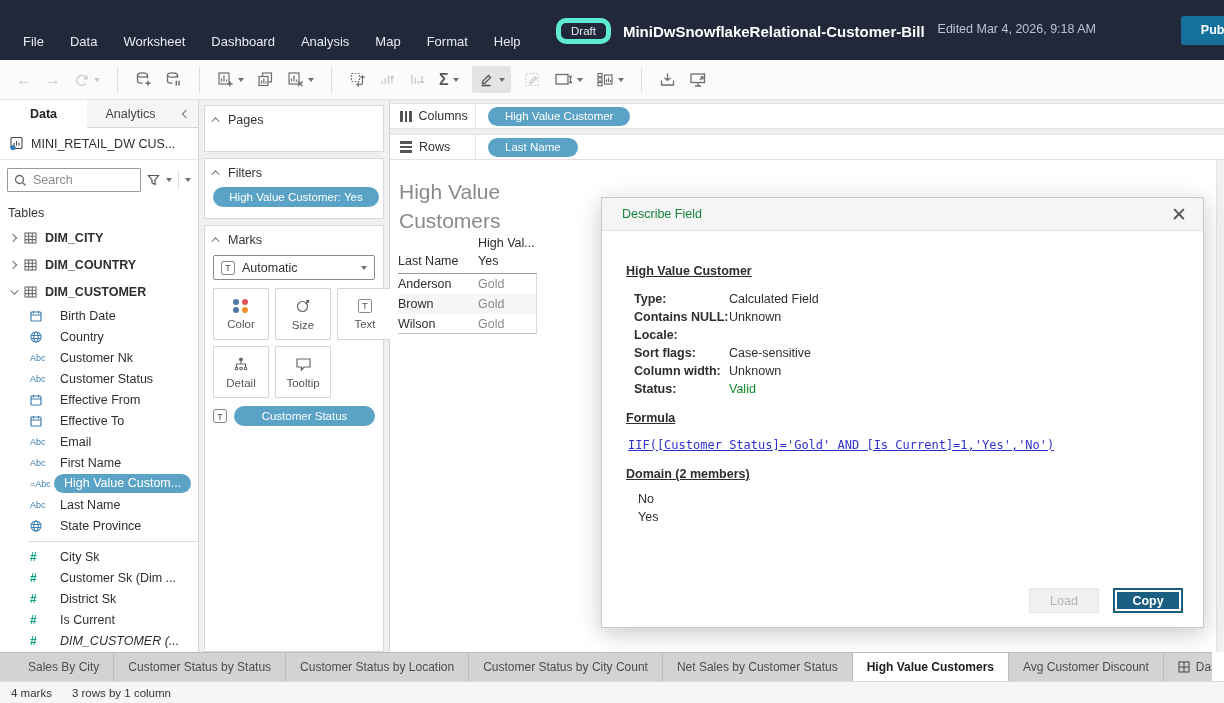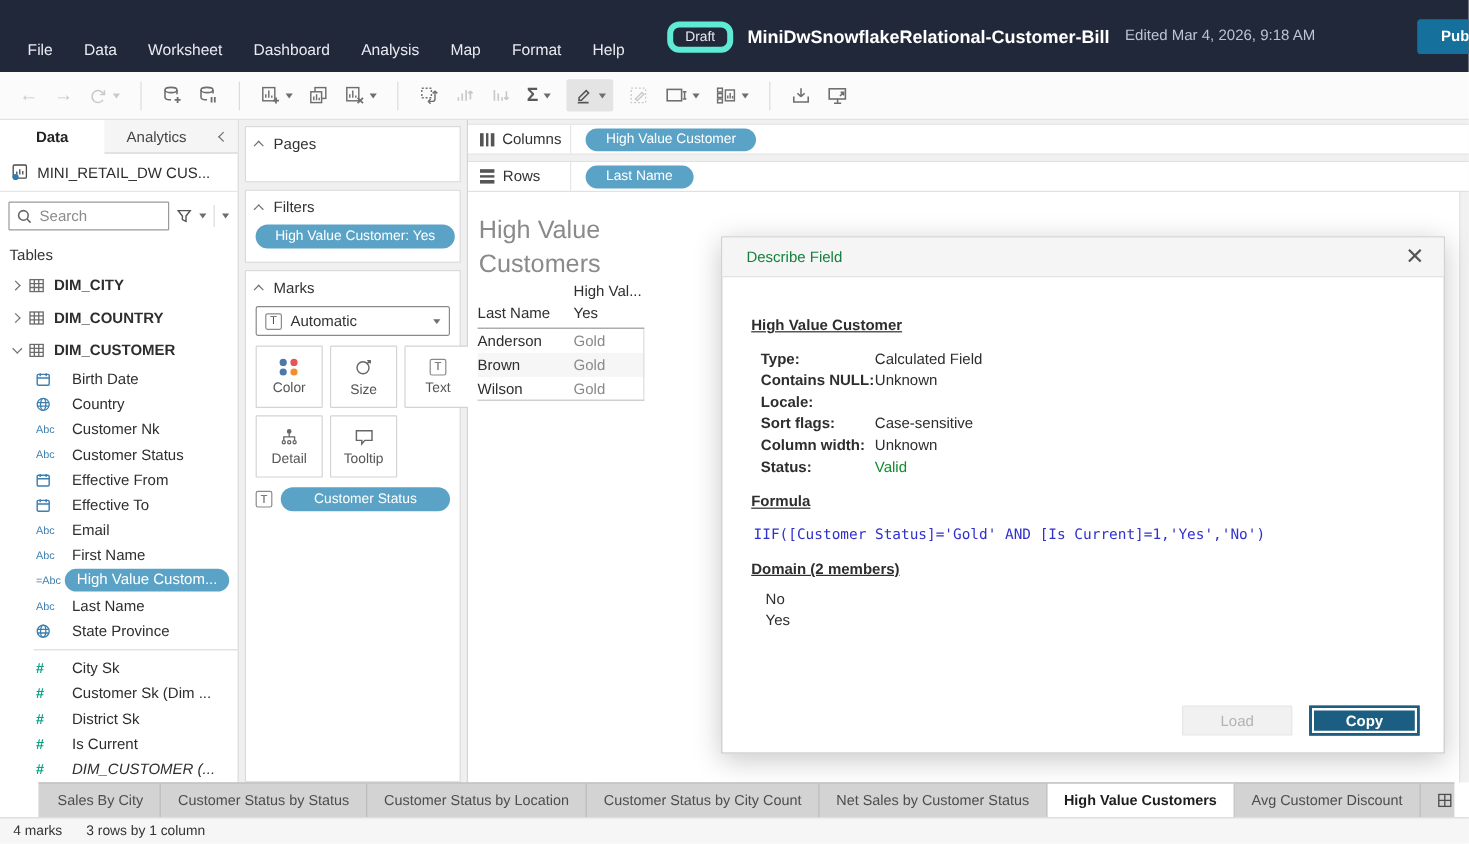--- a/index.html
+++ b/index.html
@@ -114,32 +114,32 @@
   .dlg-title { flex:1; font-size:12.5px; color:#15803d; }
   .dlg-close { font-size:19px; color:#555; font-weight:normal; line-height:19px; cursor:default; }
   .dlg-body { position:relative; padding:33px 24px 0; height:397px; }
   .u { text-decoration:underline; font-weight:bold; font-size:12.5px; color:#2e2e2e; }
   .props { margin:12px 0 0 8px; }
   .prow { display:flex; height:18px; align-items:center; font-size:12.5px; }
   .prow .pl { width:95px; font-weight:bold; color:#2e2e2e; }
   .prow .pv { color:#2e2e2e; }
   .prow .pv.green { color:#108c2d; }
   .formula-head { display:block; margin-top:13px; }
-  .formula { margin:13px 0 0 2px; font-family:"DejaVu Sans Mono", monospace; font-size:12px; color:#3030cc; }
+  .formula { margin:13px 0 0 2px; font-family:"DejaVu Sans Mono", monospace; font-size:12px; color:#3030cc;text-decoration:underline; }
   .domain-head { display:block; margin-top:15px; }
   .members { margin:11px 0 0 12px; }
   .members div { height:18px; font-size:12.5px; color:#2e2e2e; }
   .dlg-btns { position:absolute; right:20px; bottom:15px; display:flex; gap:14px; }
-  .btn { width:92px; height:25px; font-size:12.5px; font-family:"Liberation Sans",sans-serif; }
+  .btn { width:70px; height:25px; font-size:12.5px; font-family:"Liberation Sans",sans-serif; }
   .btn.load { background:#f1f1f1; color:#b3b3b3; border:1px solid #e6e6e6; border-radius:1px; }
   .btn.copy { background:#1b5e81; color:#fff; font-weight:bold; border:2px solid #1b5e81; box-shadow:inset 0 0 0 2px #fff; }
 
   
   .sheet-tabs { position:absolute; left:0; right:12px; bottom:22px; height:29px; background:#d3d3d3;
-    border-top:1px solid #bdbdbd; display:flex; align-items:stretch; padding-left:2px; overflow:hidden;margin-left:32px; }
+    border-top:1px solid #bdbdbd; display:flex; align-items:stretch; padding-left:14px; overflow:hidden; }
   .stab { display:flex; align-items:center; gap:6px; padding:0 14px; font-size:12px; color:#4d4d4d; border-right:1px solid #bcbcbc; white-space:nowrap; }
   .stab.active { background:#fff; color:#1d1d1d; font-weight:bold; border-right:1px solid #bcbcbc; }
 
   
   .statusbar { position:absolute; left:0; right:0; bottom:0; height:22px; background:#f6f6f6; border-top:1px solid #dadada;
     display:flex; align-items:center; font-size:11.5px; color:#333; }
   .statusbar .s1 { margin-left:11px; }
   .statusbar .s2 { margin-left:20px; }
 </style>
 </head>

